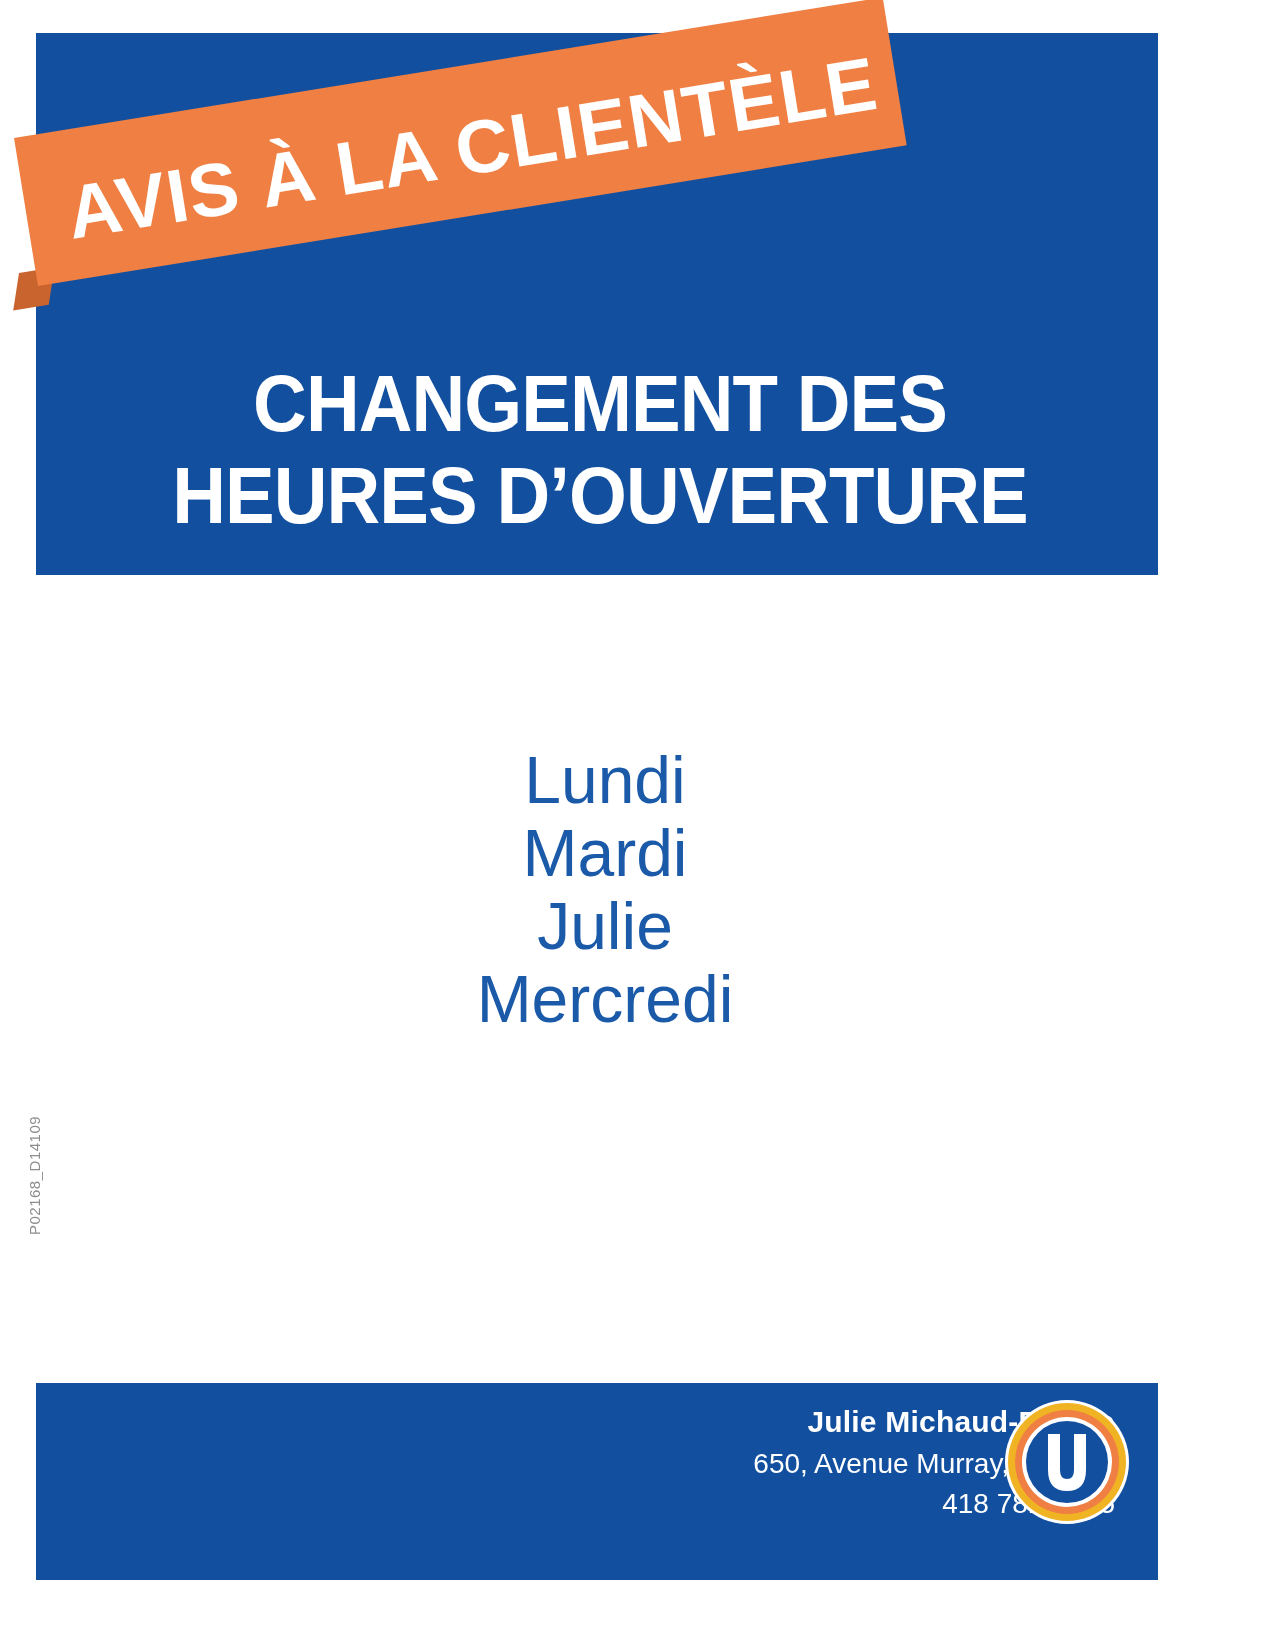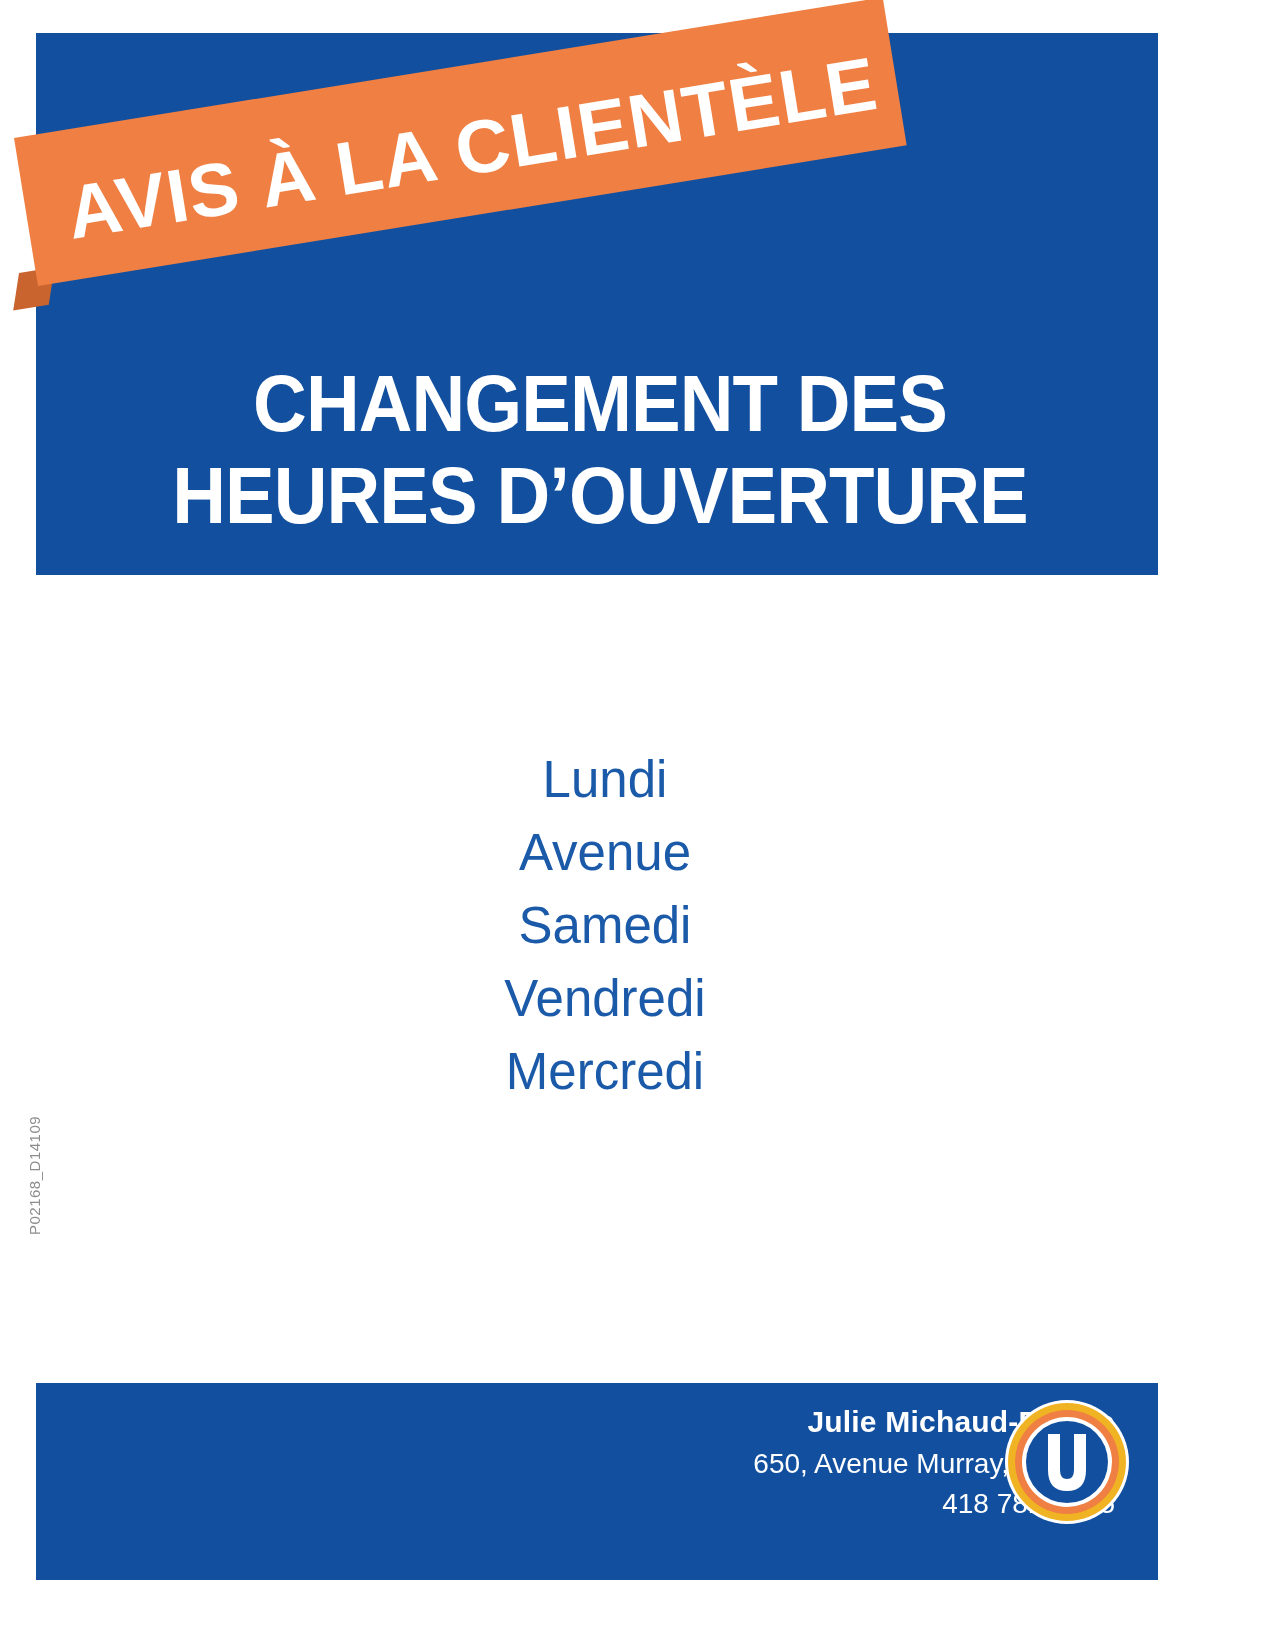--- a/index.html
+++ b/index.html
@@ -102,21 +102,21 @@
     position: absolute;
     left: 0;
     top: 745px;
     width: 1210px;
     text-align: center;
   }
   .day {
     color: #1b5aa8;
     font-family: "Liberation Sans", sans-serif;
     font-weight: normal;
-    font-size: 51px;
+    font-size: 66px;
     line-height: 70px;
     padding: 0;
     margin: 0 0 3px 0;
     letter-spacing: 0px;
   }
 
   
   .side-code {
     position: absolute;
     left: 26px;
@@ -187,23 +187,22 @@
     <div class="ribbon-text">AVIS À LA CLIENTÈLE</div>
   </div>
 
   <div class="main-title">
     <span class="line">CHANGEMENT DES</span>
     <span class="line">HEURES D’OUVERTURE</span>
   </div>
 
   <div class="days">
     <div class="day">Lundi</div>
-    <div class="day">Avenue</div>
-    <div class="day">Samedi</div>
-    <div class="day">Vendredi</div>
+    <div class="day">Mardi</div>
+    <div class="day">Julie</div>
     <div class="day">Mercredi</div>
   </div>
 
   <div class="side-code">P02168_D14109</div>
 
   <div class="footer-block"></div>
   <div class="footer-text">
     <div class="footer-name">Julie Michaud-Belzile</div>
     <div class="footer-address">650, Avenue Murray, Québec</div>
     <div class="footer-phone">418 781-5555</div>

